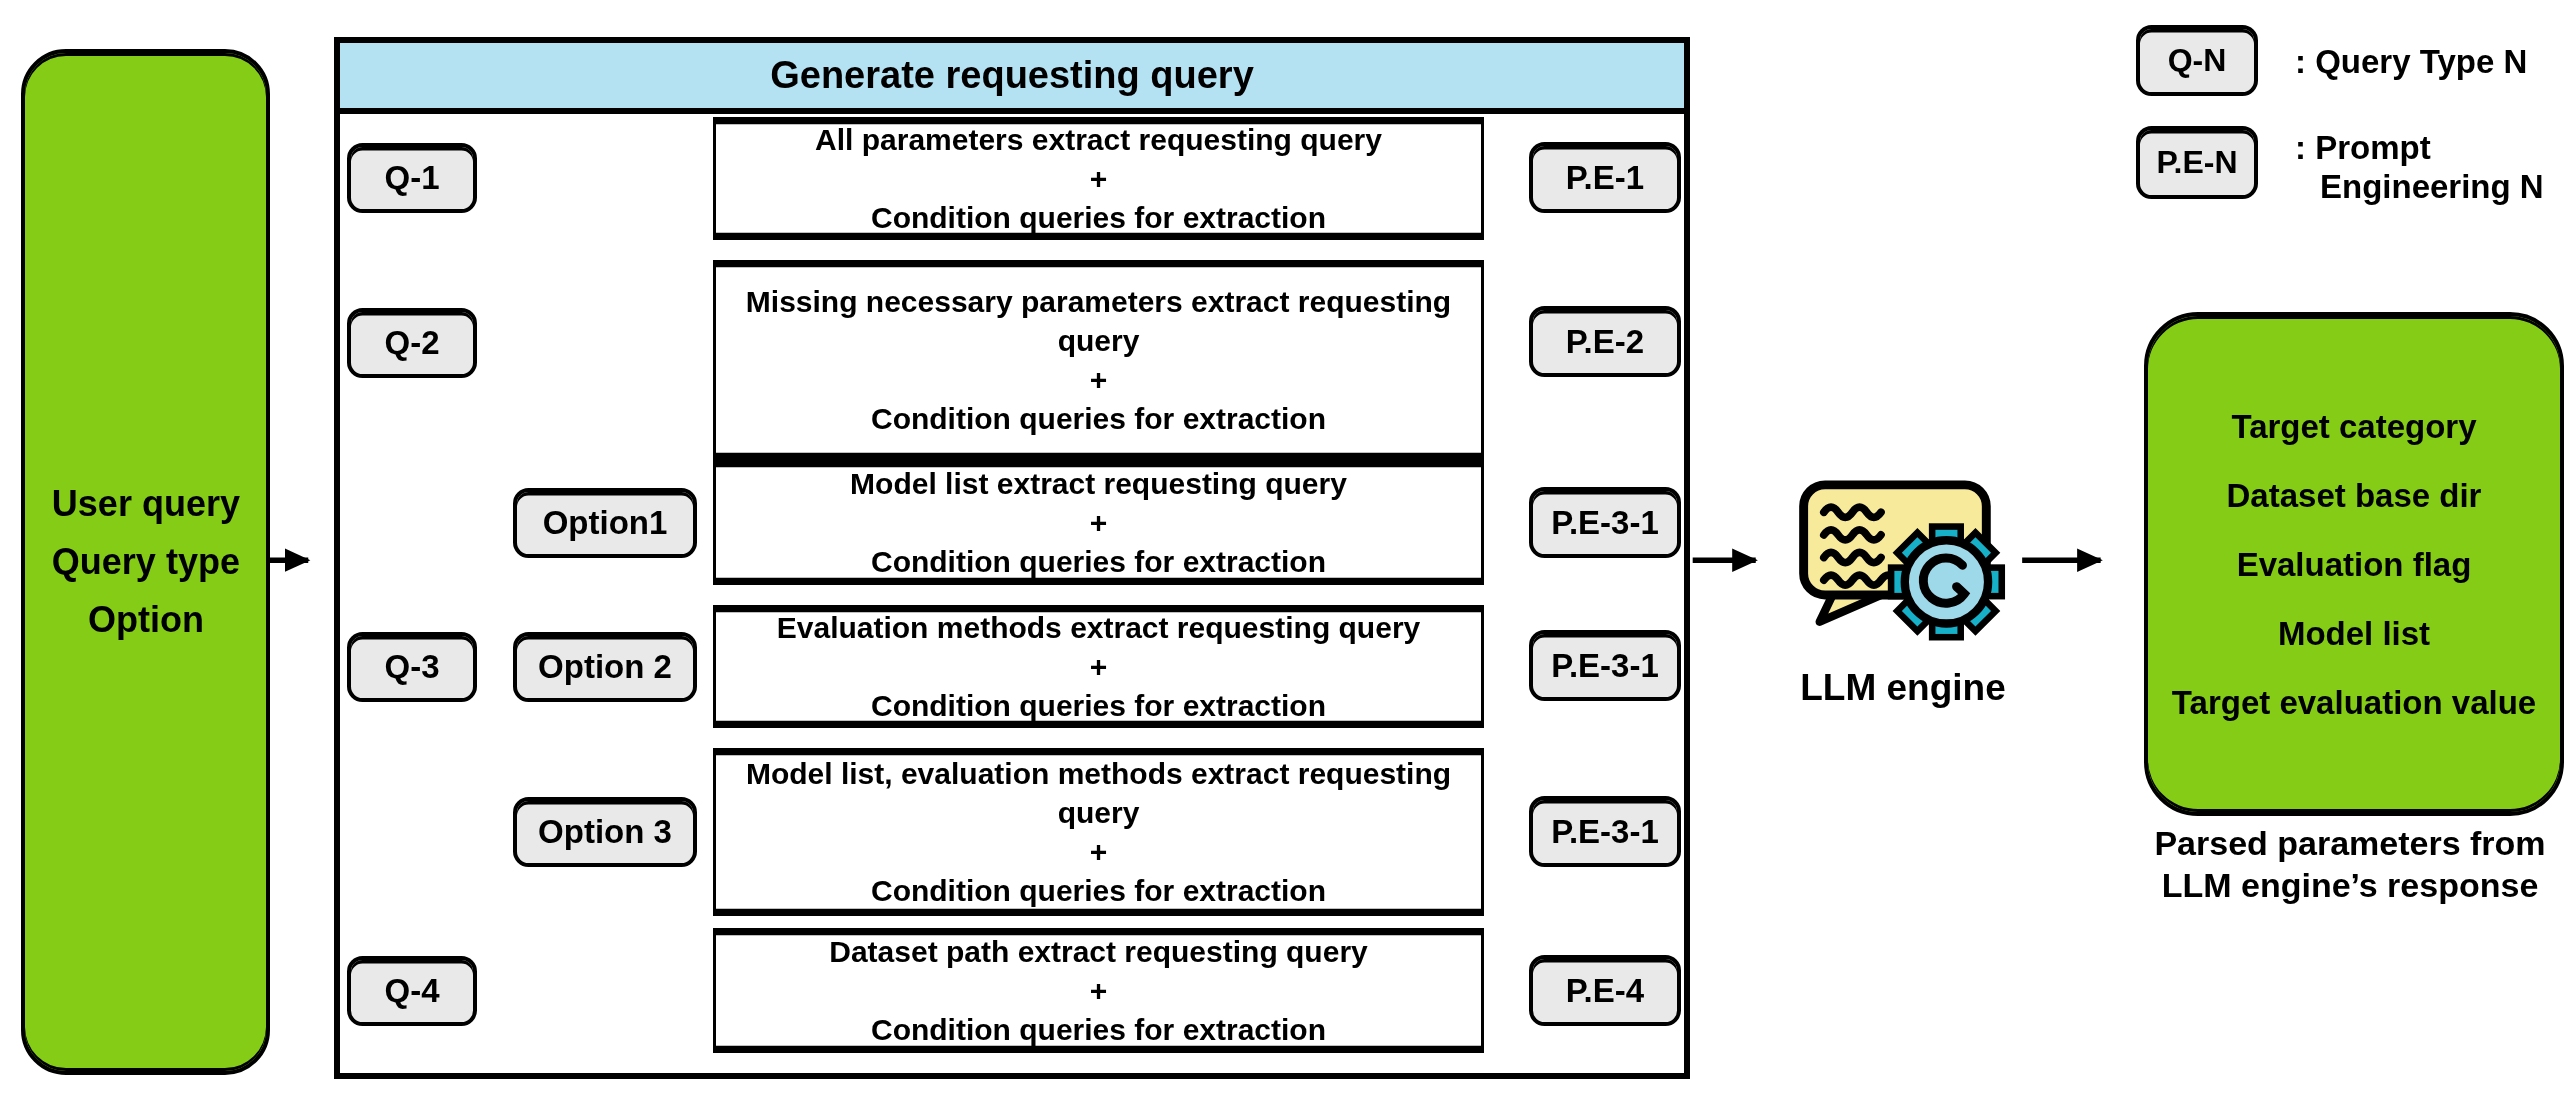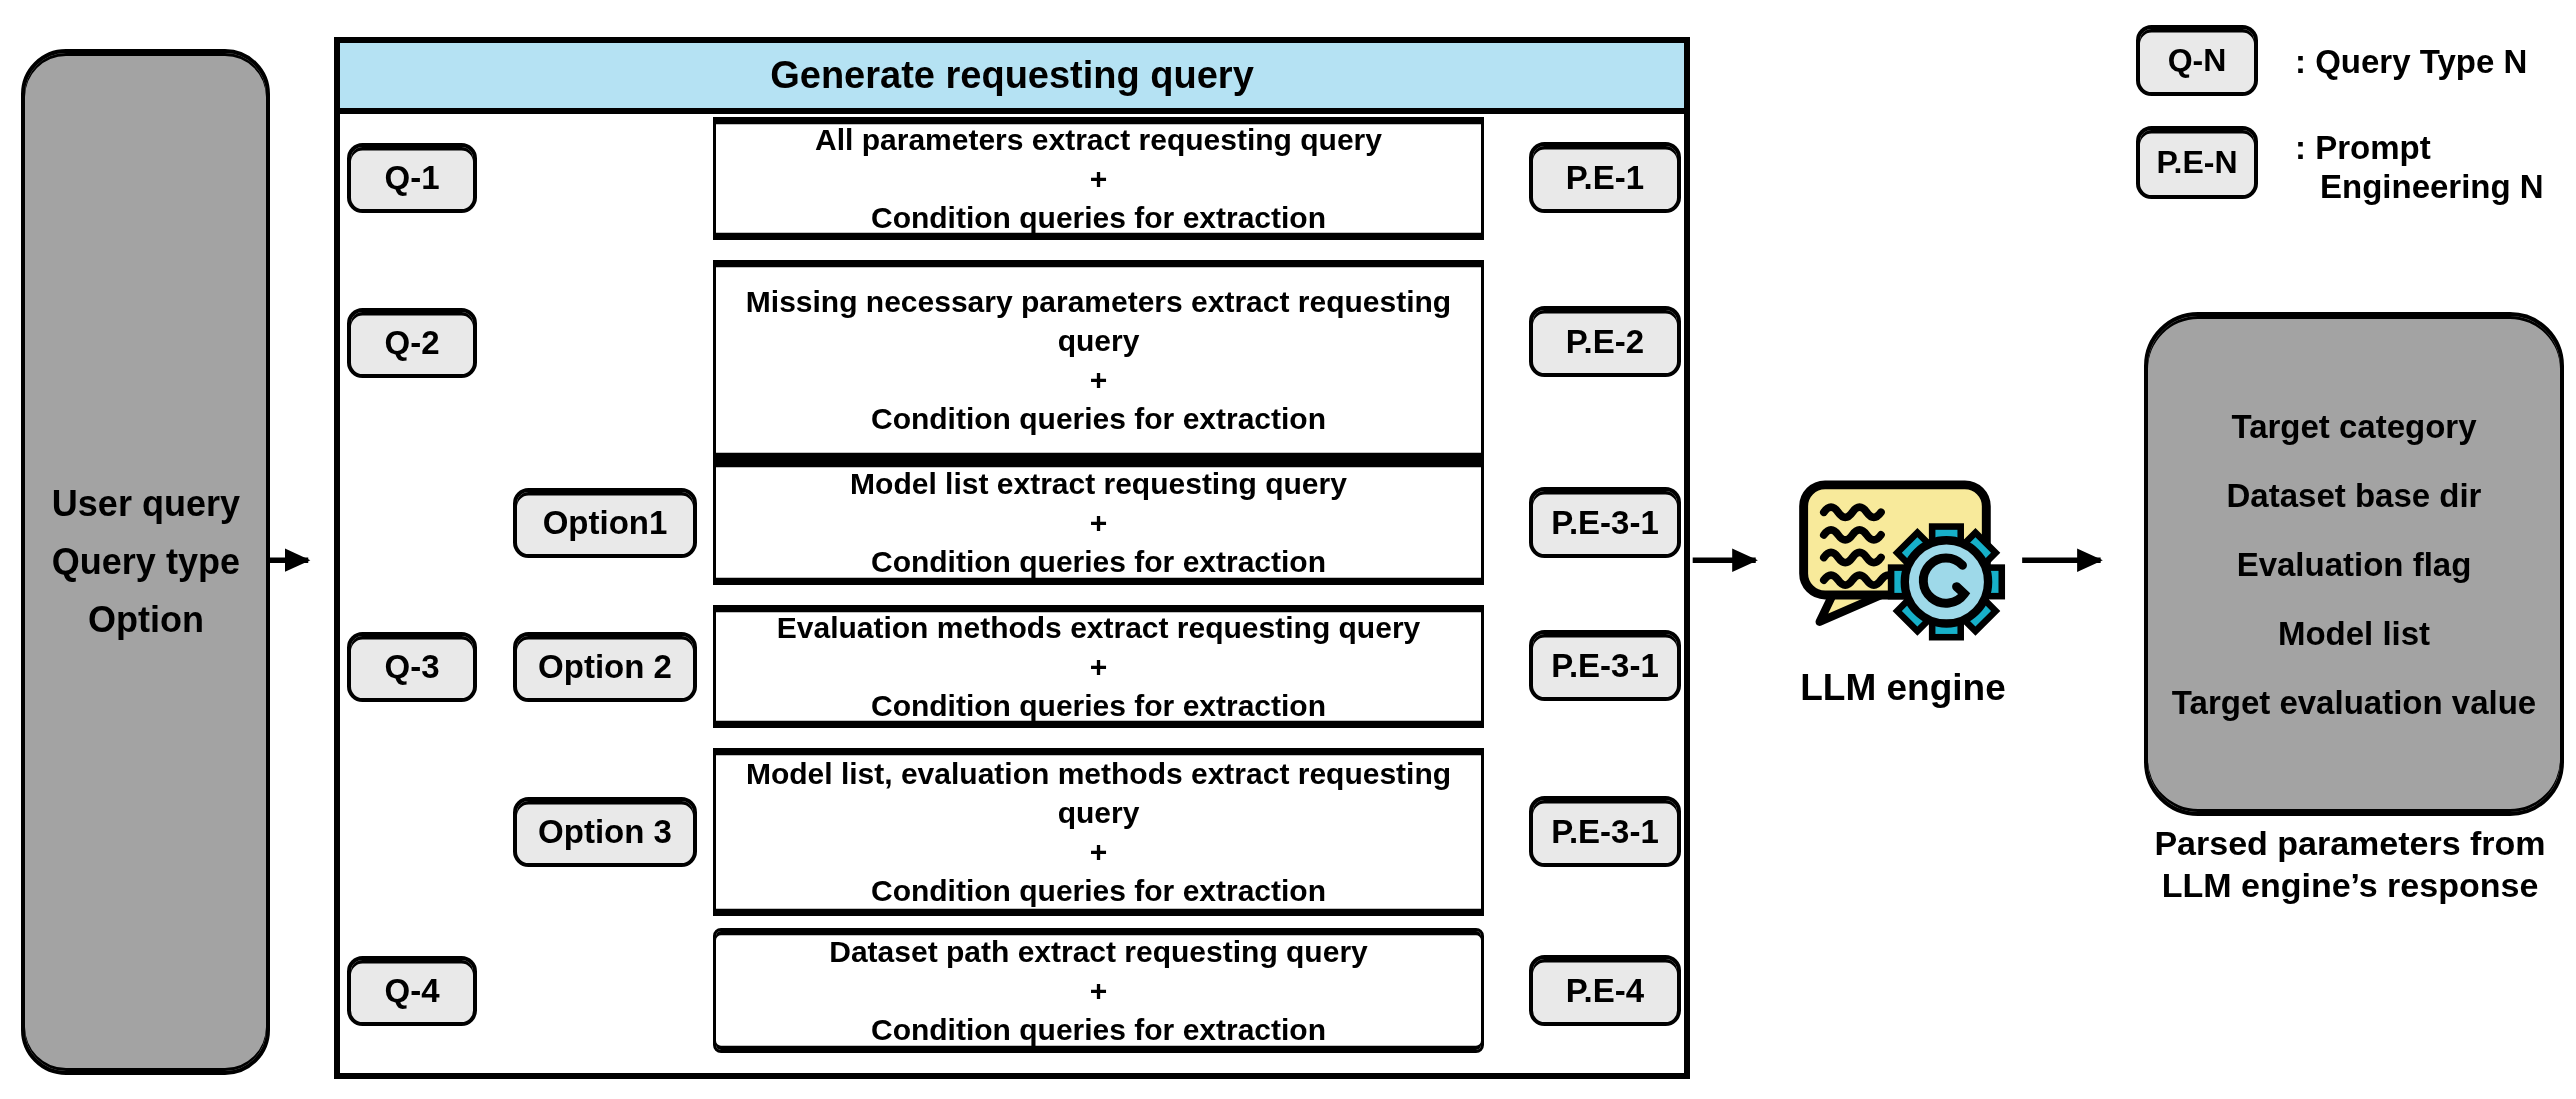--- a/index.html
+++ b/index.html
@@ -9,21 +9,21 @@
     width: 2576px;
     height: 1099px;
     background: #ffffff;
     overflow: hidden;
   }
   .abs { position: absolute; }
   #connector-svg { position: absolute; left: 0; top: 0; z-index: 1; }
 
   
   .side-box {
-    background: #a3a3a3;
+    background: #84cc16;
     border: 4.8px solid #000;
     box-shadow: inset 0 3px 0 #000, inset 0 -3px 0 #000;
     display: flex; flex-direction: column;
     align-items: center; justify-content: center;
     text-align: center; z-index: 2;
   }
   #input-box { left: 21.4px; top: 49px; width: 241px; height: 1018px; border-radius: 45px; gap: 22px; font-size: 36px; }
   #output-box { left: 2144px; top: 312px; width: 412px; height: 496px; border-radius: 54px; gap: 36px; font-size: 33px; }
   .side-item { white-space: nowrap; line-height: 1; }
 
@@ -154,21 +154,21 @@
     <div>Evaluation methods extract requesting query</div>
     <div>+</div>
     <div>Condition queries for extraction</div>
   </div>
   <div class="prompt-box abs" style="top:748px; height:168px;">
     <div>Model list, evaluation methods extract requesting</div>
     <div>query</div>
     <div>+</div>
     <div>Condition queries for extraction</div>
   </div>
-  <div class="prompt-box abs" style="top:928px; height:125px;border-radius:8px;">
+  <div class="prompt-box abs" style="top:928px; height:125px;">
     <div>Dataset path extract requesting query</div>
     <div>+</div>
     <div>Condition queries for extraction</div>
   </div>
 
   <div class="badge q-badge abs" style="top:143px;">Q-1</div>
   <div class="badge q-badge abs" style="top:308px;">Q-2</div>
   <div class="badge q-badge abs" style="top:632px;">Q-3</div>
   <div class="badge q-badge abs" style="top:956px;">Q-4</div>
 

